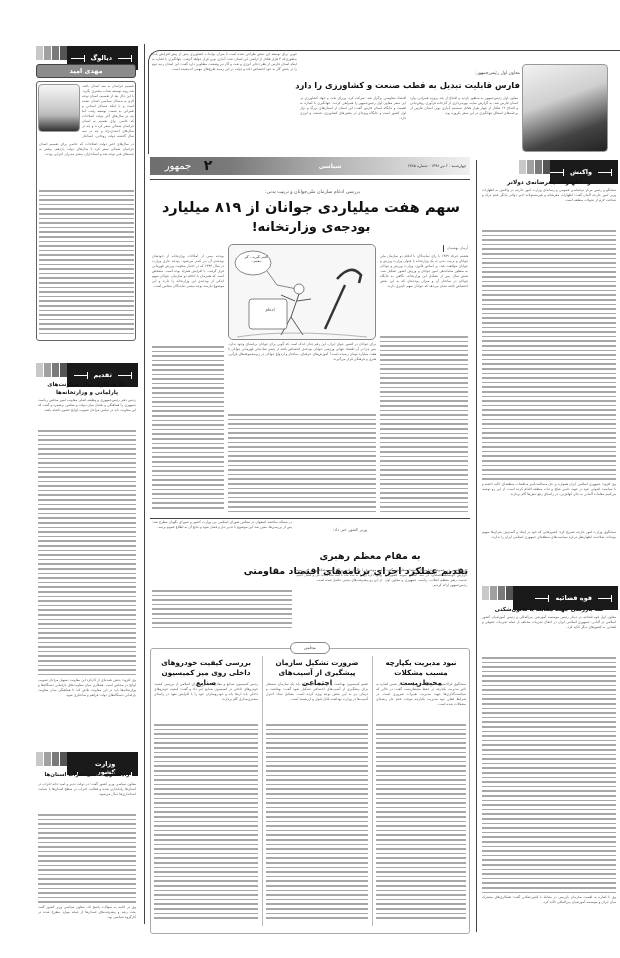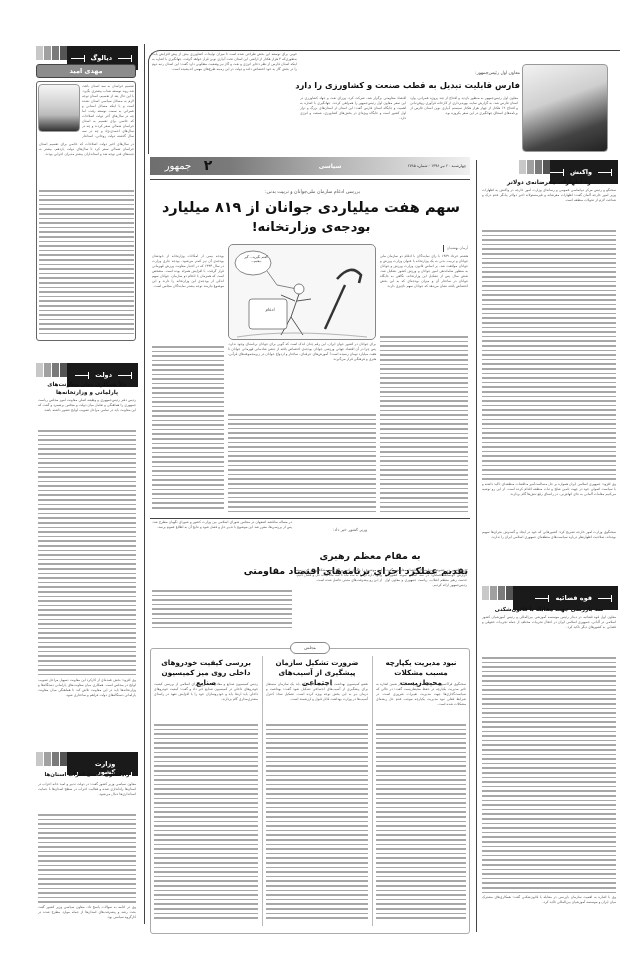--- a/index.html
+++ b/index.html
@@ -61,21 +61,21 @@
 
 <div class="abs" style="left:36px;top:363px;width:102px;height:14px;display:flex;">
   <div class="squares" style="order:2;">
     <span style="background:#555"></span>
       <span style="background:#7a7a7a"></span>
       <span style="background:#a0a0a0"></span>
       <span style="background:#c8c8c8"></span>
   </div>
   <div class="sec-tag" style="flex:1;order:1;">
     <span class="bar"></span>
-    <span>دولت</span>
+    <span>تقدیم</span>
     <span class="bar"></span>
   </div>
 </div>
 <div class="abs hdr-title" style="left:38px;top:380px;width:98px;font-size:5.6px;line-height:8px;">خلأ همکاری میان معاونت‌های پارلمانی و وزارتخانه‌ها</div>
 <div class="abs txt" style="left:38px;top:398px;width:98px;height:30px;">رئیس دفتر رئیس‌جمهوری و وظیفه اصلی معاونت امور مجلس ریاست جمهوری را هماهنگی و تعامل میان دولت و مجلس برشمرد و گفت که این معاونت باید در تمامی مراحل تصویب لوایح حضور داشته باشد.</div>
 <div class="abs lines" style="left:38px;top:430px;width:98px;height:246px;"></div>
 <div class="abs txt" style="left:38px;top:678px;width:98px;height:46px;">وی افزود: بخش عمده‌ای از کارکرد این معاونت تسهیل مراحل تصویب لوایح در مجلس است. همکاری میان معاونت‌های پارلمانی دستگاه‌ها و وزارتخانه‌ها باید در این معاونت تلاش کند تا هماهنگی میان معاونت پارلمانی دستگاه‌های دولت فراهم و ساختاری شود.</div>
 
 <div class="abs" style="left:36px;top:752px;width:102px;height:14px;display:flex;">
   <div class="squares" style="order:2;">

